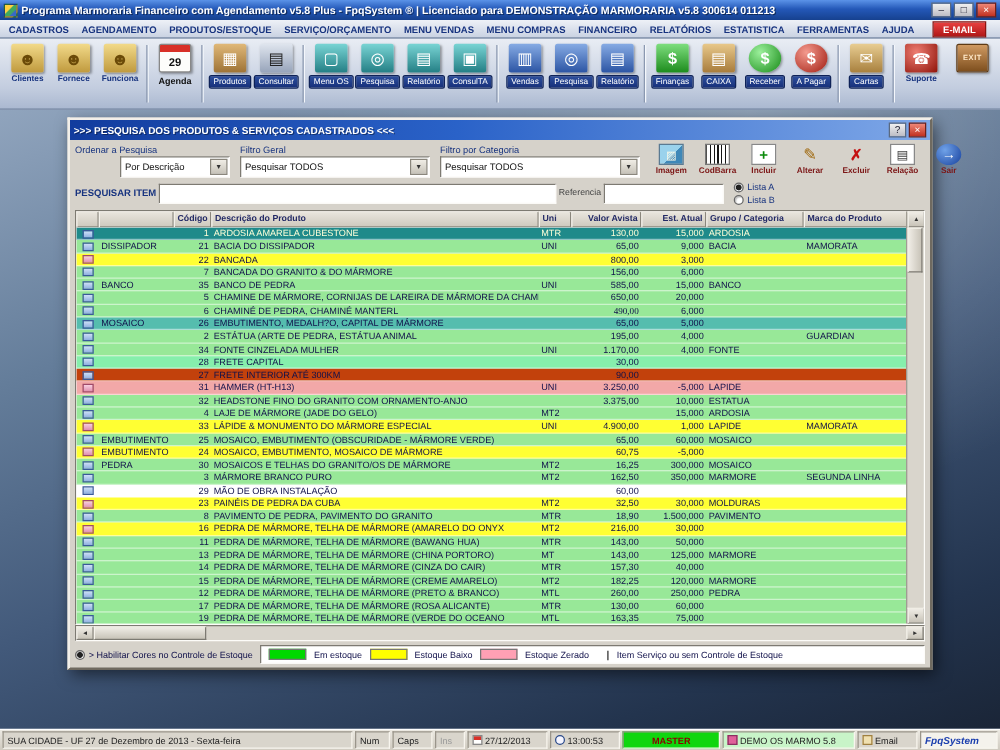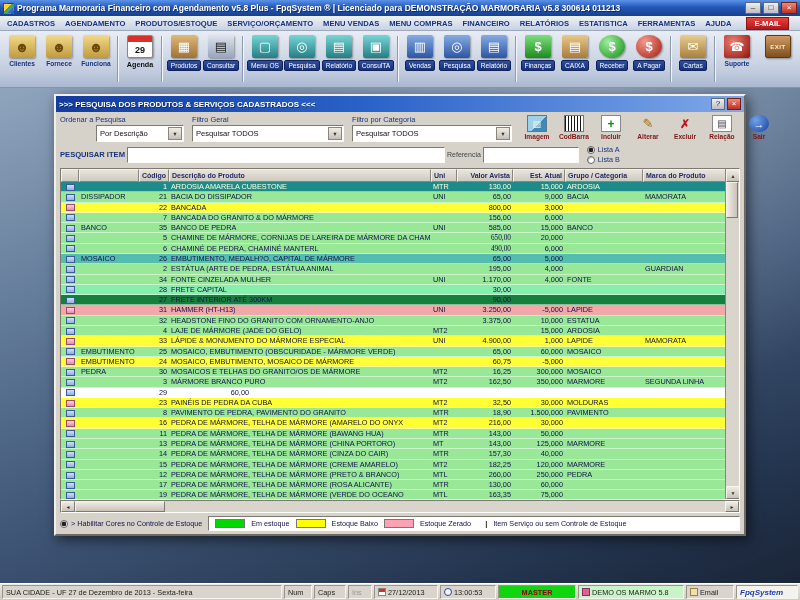--- a/index.html
+++ b/index.html
@@ -413,21 +413,21 @@
                 <div class="cell" style="width: 84px;"></div>
               </div>
               <div class="grid-row" style="background: rgb(152, 232, 152); color: rgb(16, 16, 74);">
                 <div class="cell icell" style="width: 18px;">
                   <span class="row-ic"></span>
                 </div>
                 <div class="cell" style="width: 60px;"></div>
                 <div class="cell" style="width: 30px; text-align: right;">5</div>
                 <div class="cell" style="width: 262px;">CHAMINE DE MÁRMORE, CORNIJAS DE LAREIRA DE MÁRMORE DA CHAMIN</div>
                 <div class="cell" style="width: 26px;"></div>
-                <div class="cell" style="width: 56px; text-align: right; font-family: Liberation Serif, serif;">650,00</div>
+                <div class="cell" style="width: 56px; text-align: right;">650,00</div>
                 <div class="cell" style="width: 52px; text-align: right;">20,000</div>
                 <div class="cell" style="width: 78px;"></div>
                 <div class="cell" style="width: 84px;"></div>
               </div>
               <div class="grid-row" style="background: rgb(152, 232, 152); color: rgb(16, 16, 74);">
                 <div class="cell icell" style="width: 18px;">
                   <span class="row-ic"></span>
                 </div>
                 <div class="cell" style="width: 60px;"></div>
                 <div class="cell" style="width: 30px; text-align: right;">6</div>
@@ -483,21 +483,21 @@
                 </div>
                 <div class="cell" style="width: 60px;"></div>
                 <div class="cell" style="width: 30px; text-align: right;">28</div>
                 <div class="cell" style="width: 262px;">FRETE CAPITAL</div>
                 <div class="cell" style="width: 26px;"></div>
                 <div class="cell" style="width: 56px; text-align: right;">30,00</div>
                 <div class="cell" style="width: 52px; text-align: right;"></div>
                 <div class="cell" style="width: 78px;"></div>
                 <div class="cell" style="width: 84px;"></div>
               </div>
-              <div class="grid-row" style="background: #15803d; color: rgb(16, 16, 74);">
+              <div class="grid-row" style="background: #c2410c; color: rgb(16, 16, 74);">
                 <div class="cell icell" style="width: 18px;">
                   <span class="row-ic"></span>
                 </div>
                 <div class="cell" style="width: 60px;"></div>
                 <div class="cell" style="width: 30px; text-align: right;">27</div>
                 <div class="cell" style="width: 262px;">FRETE INTERIOR ATÉ 300KM</div>
                 <div class="cell" style="width: 26px;"></div>
                 <div class="cell" style="width: 56px; text-align: right;">90,00</div>
                 <div class="cell" style="width: 52px; text-align: right;"></div>
                 <div class="cell" style="width: 78px;"></div>
@@ -606,20 +606,21 @@
                 <div class="cell" style="width: 52px; text-align: right;">350,000</div>
                 <div class="cell" style="width: 78px;">MARMORE</div>
                 <div class="cell" style="width: 84px;">SEGUNDA LINHA</div>
               </div>
               <div class="grid-row" style="background: rgb(255, 255, 255); color: rgb(16, 16, 74);">
                 <div class="cell icell" style="width: 18px;">
                   <span class="row-ic"></span>
                 </div>
                 <div class="cell" style="width: 60px;"></div>
                 <div class="cell" style="width: 30px; text-align: right;">29</div>
+                <div class="cell" style="width: 262px;">MÃO DE OBRA INSTALAÇÃO</div>
                 <div class="cell" style="width: 26px;"></div>
                 <div class="cell" style="width: 56px; text-align: right;">60,00</div>
                 <div class="cell" style="width: 52px; text-align: right;"></div>
                 <div class="cell" style="width: 78px;"></div>
                 <div class="cell" style="width: 84px;"></div>
               </div>
               <div class="grid-row" style="background: rgb(255, 255, 51); color: rgb(16, 16, 74);">
                 <div class="cell icell" style="width: 18px;">
                   <span class="row-ic warn"></span>
                 </div>

